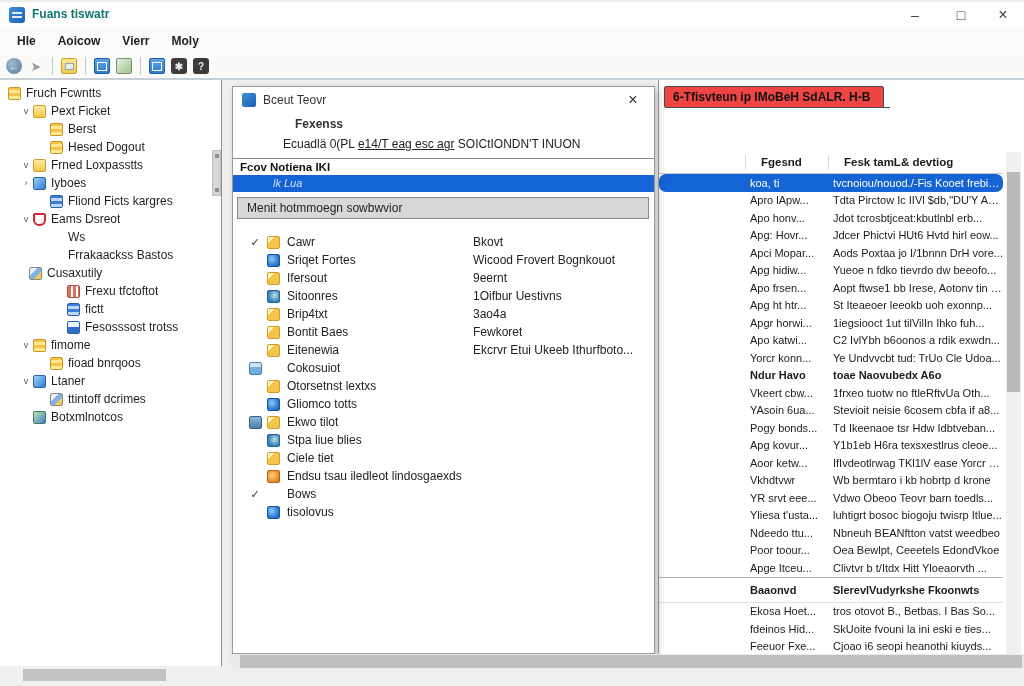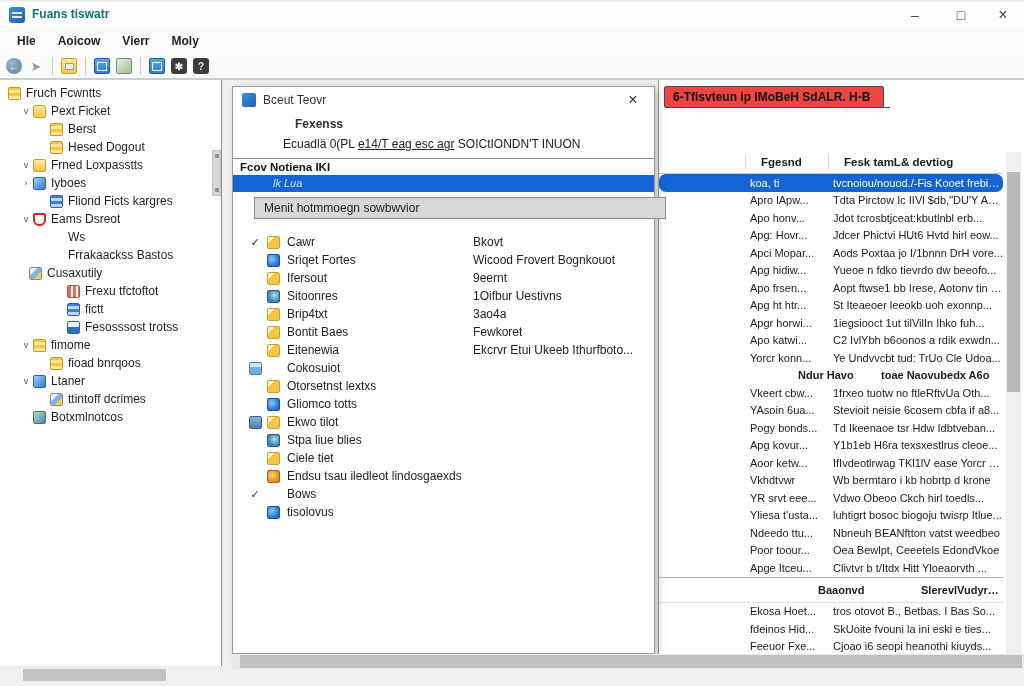--- a/index.html
+++ b/index.html
@@ -78,42 +78,42 @@
   .tablewrap{position:absolute;left:0;top:72px;width:344px;height:502px;}
   .thead{display:grid;grid-template-columns:86px 83px 1fr;height:21px;border-bottom:1px solid #c9c9c9;
          font-size:11.5px;font-weight:bold;color:#1a1a1a;align-items:center;}
   .thead .th{padding-left:15px;border-left:1px solid #d8d8d8;height:15px;line-height:15px;white-space:nowrap;
              overflow:hidden;}
   .thead .th:first-child{border-left:none;}
   .trow{display:grid;grid-template-columns:86px 83px 1fr;height:17.5px;font-size:11px;color:#1c1c1c;
         align-items:center;}
   .trow .td{padding-left:5px;white-space:nowrap;overflow:hidden;text-overflow:ellipsis;}
   .trow.sel{background:#1464d6;color:#fff;border-radius:7px;}
-  .trow.bold{font-weight:bold;padding-left:48px;}
-  .trow.section{height:24px;border-top:1px solid #b4b4b4;border-bottom:1px solid #e0e0e0;font-weight:bold;gap:20px;}
+  .trow.bold{font-weight:bold;}
+  .trow.section{height:24px;border-top:1px solid #b4b4b4;border-bottom:1px solid #e0e0e0;font-weight:bold;}
   .rp-vscroll{position:absolute;right:3px;top:72px;width:15px;height:502px;background:#f0f0f0;}
   .rp-vthumb{position:absolute;left:1px;top:20px;width:13px;height:220px;background:#b9b9b9;}
   
   .dialog{position:absolute;left:232px;top:84px;width:423px;height:568px;background:#fff;
           border:1px solid #9a9a9a;box-shadow:3px 3px 8px rgba(0,0,0,.22);box-sizing:border-box;}
   .dlg-titlebar{position:relative;height:26px;}
   .dlg-icon{position:absolute;left:9px;top:6px;width:14px;height:14px;border-radius:2px;
             background:linear-gradient(135deg,#3f8fd6,#1b5fb8);}
   .dlg-title{position:absolute;left:30px;top:6px;font-size:12px;color:#333;}
   .dlg-close{position:absolute;right:10px;top:3px;width:22px;height:20px;text-align:center;
              line-height:20px;font-size:16px;color:#333;}
   .dlg-sub1{position:absolute;left:62px;top:30px;font-size:12px;font-weight:bold;color:#333;}
   .dlg-sub2{position:absolute;left:50px;top:50px;font-size:12px;color:#222;white-space:nowrap;}
   .dlg-sub2 .lnk{text-decoration:underline;}
   .dlg-fieldrow{position:absolute;left:0;top:71px;width:421px;height:17px;border-top:1px solid #8a8a8a;
                 font-size:11.5px;color:#111;line-height:17px;padding-left:7px;box-sizing:border-box;font-weight:bold;}
   .dlg-selrow{position:absolute;left:0;top:88px;width:421px;height:17px;background:#1464d6;
               font-size:11px;font-style:italic;color:rgba(255,255,255,.8);line-height:17px;padding-left:40px;
               box-sizing:border-box;}
-  .dlg-graybox{position:absolute;left:21px;top:110px;width:412px;height:22px;background:#d8d8d8;
+  .dlg-graybox{position:absolute;left:4px;top:110px;width:412px;height:22px;background:#d8d8d8;
                border:1px solid #8a8a8a;box-sizing:border-box;font-size:12px;color:#222;line-height:20px;
                padding-left:9px;}
   .dlg-list{position:absolute;left:0;top:146px;width:421px;}
   .dlg-row{height:18px;display:flex;align-items:center;font-size:12px;color:#222;white-space:nowrap;}
   .dlg-lead{width:16px;margin-left:14px;font-size:11px;color:#333;text-align:center;flex:0 0 auto;
             display:inline-flex;align-items:center;justify-content:center;}
   .dlg-lead .tree-icon{margin-right:0;}
   .dlg-ic{width:13px;height:13px;margin:0 7px 0 4px;flex:0 0 auto;border-radius:2px;box-sizing:border-box;}
   .dlg-label{width:186px;overflow:hidden;text-overflow:ellipsis;flex:0 0 auto;}
   .dlg-desc{overflow:hidden;text-overflow:ellipsis;color:#222;}
@@ -356,21 +356,21 @@
       <div class="td td2">IfIvdeotlrwag TKl1lV ease Yorcr a...</div>
     </div>
           <div class="trow">
       <div class="td td0"></div>
       <div class="td td1">Vkhdtvwr</div>
       <div class="td td2">Wb bermtaro i kb hobrtp d krone</div>
     </div>
           <div class="trow">
       <div class="td td0"></div>
       <div class="td td1">YR srvt eee...</div>
-      <div class="td td2">Vdwo Obeoo Ckch hirl toedls...</div>
+      <div class="td td2">Vdwo Obeoo Teovr barn toedls...</div>
     </div>
           <div class="trow">
       <div class="td td0"></div>
       <div class="td td1">Yliesa t'usta...</div>
       <div class="td td2">luhtigrt bosoc biogoju twisrp Itlue...</div>
     </div>
           <div class="trow">
       <div class="td td0"></div>
       <div class="td td1">Ndeedo ttu...</div>
       <div class="td td2">Nbneuh BEANftton vatst weedbeo</div>

